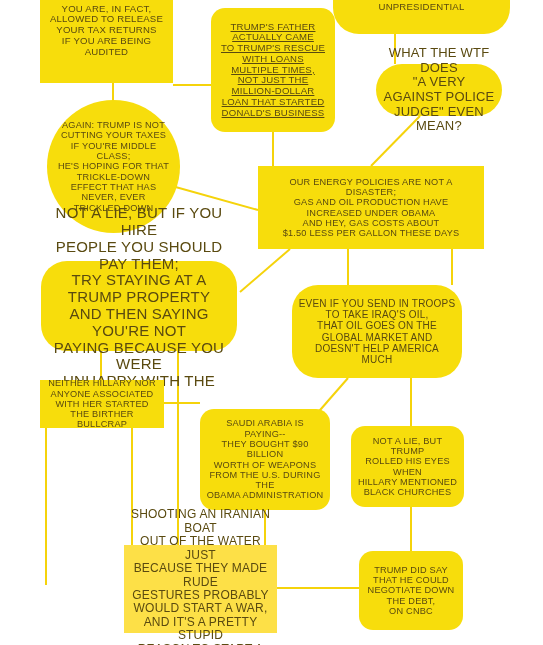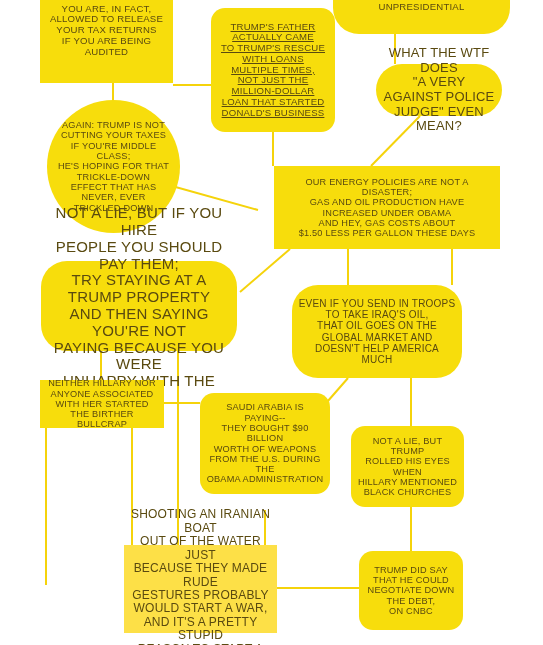--- a/index.html
+++ b/index.html
@@ -90,21 +90,21 @@
       <div class="node r-circle" style="left: 47px; top: 100px; width: 133px; height: 133px; font-size: 9.2px; background: rgb(247, 221, 12); color: rgb(90, 74, 16);">
         <span class="txt">AGAIN: TRUMP IS NOT
 CUTTING YOUR TAXES
 IF YOU'RE MIDDLE CLASS;
 HE'S HOPING FOR THAT
 TRICKLE-DOWN
 EFFECT THAT HAS
 NEVER, EVER
 TRICKLED DOWN</span>
       </div>
-      <div class="node r-none" style="left: 258px; top: 166px; width: 226px; height: 83px; font-size: 9.2px; background: rgb(247, 221, 12); color: rgb(90, 74, 16); margin-left: 16px;">
+      <div class="node r-none" style="left: 258px; top: 166px; width: 226px; height: 83px; font-size: 9.2px; background: rgb(247, 221, 12); color: rgb(90, 74, 16);">
         <span class="txt">OUR ENERGY POLICIES ARE NOT A DISASTER;
 GAS AND OIL PRODUCTION HAVE
 INCREASED UNDER OBAMA
 AND HEY, GAS COSTS ABOUT
 $1.50 LESS PER GALLON THESE DAYS</span>
       </div>
       <div class="node r-large" style="left: 41px; top: 261px; width: 196px; height: 90px; font-size: 15px; background: rgb(247, 221, 12); color: rgb(90, 74, 16);">
         <span class="txt">NOT A LIE, BUT IF YOU HIRE
 PEOPLE YOU SHOULD PAY THEM;
 TRY STAYING AT A TRUMP PROPERTY
@@ -119,21 +119,21 @@
 GLOBAL MARKET AND
 DOESN'T HELP AMERICA
 MUCH</span>
       </div>
       <div class="node r-none" style="left: 40px; top: 380px; width: 124px; height: 48px; font-size: 9.2px; background: rgb(247, 221, 12); color: rgb(90, 74, 16);">
         <span class="txt">NEITHER HILLARY NOR
 ANYONE ASSOCIATED
 WITH HER STARTED
 THE BIRTHER BULLCRAP</span>
       </div>
-      <div class="node r-med" style="left: 200px; top: 393px; width: 130px; height: 101px; font-size: 9.2px; background: rgb(247, 221, 12); color: rgb(90, 74, 16);">
+      <div class="node r-med" style="left: 200px; top: 409px; width: 130px; height: 101px; font-size: 9.2px; background: rgb(247, 221, 12); color: rgb(90, 74, 16);">
         <span class="txt">SAUDI ARABIA IS PAYING--
 THEY BOUGHT $90 BILLION
 WORTH OF WEAPONS
 FROM THE U.S. DURING THE
 OBAMA ADMINISTRATION</span>
       </div>
       <div class="node r-med" style="left: 351px; top: 426px; width: 113px; height: 81px; font-size: 9.2px; background: rgb(247, 221, 12); color: rgb(90, 74, 16);">
         <span class="txt">NOT A LIE, BUT TRUMP
 ROLLED HIS EYES WHEN
 HILLARY MENTIONED

